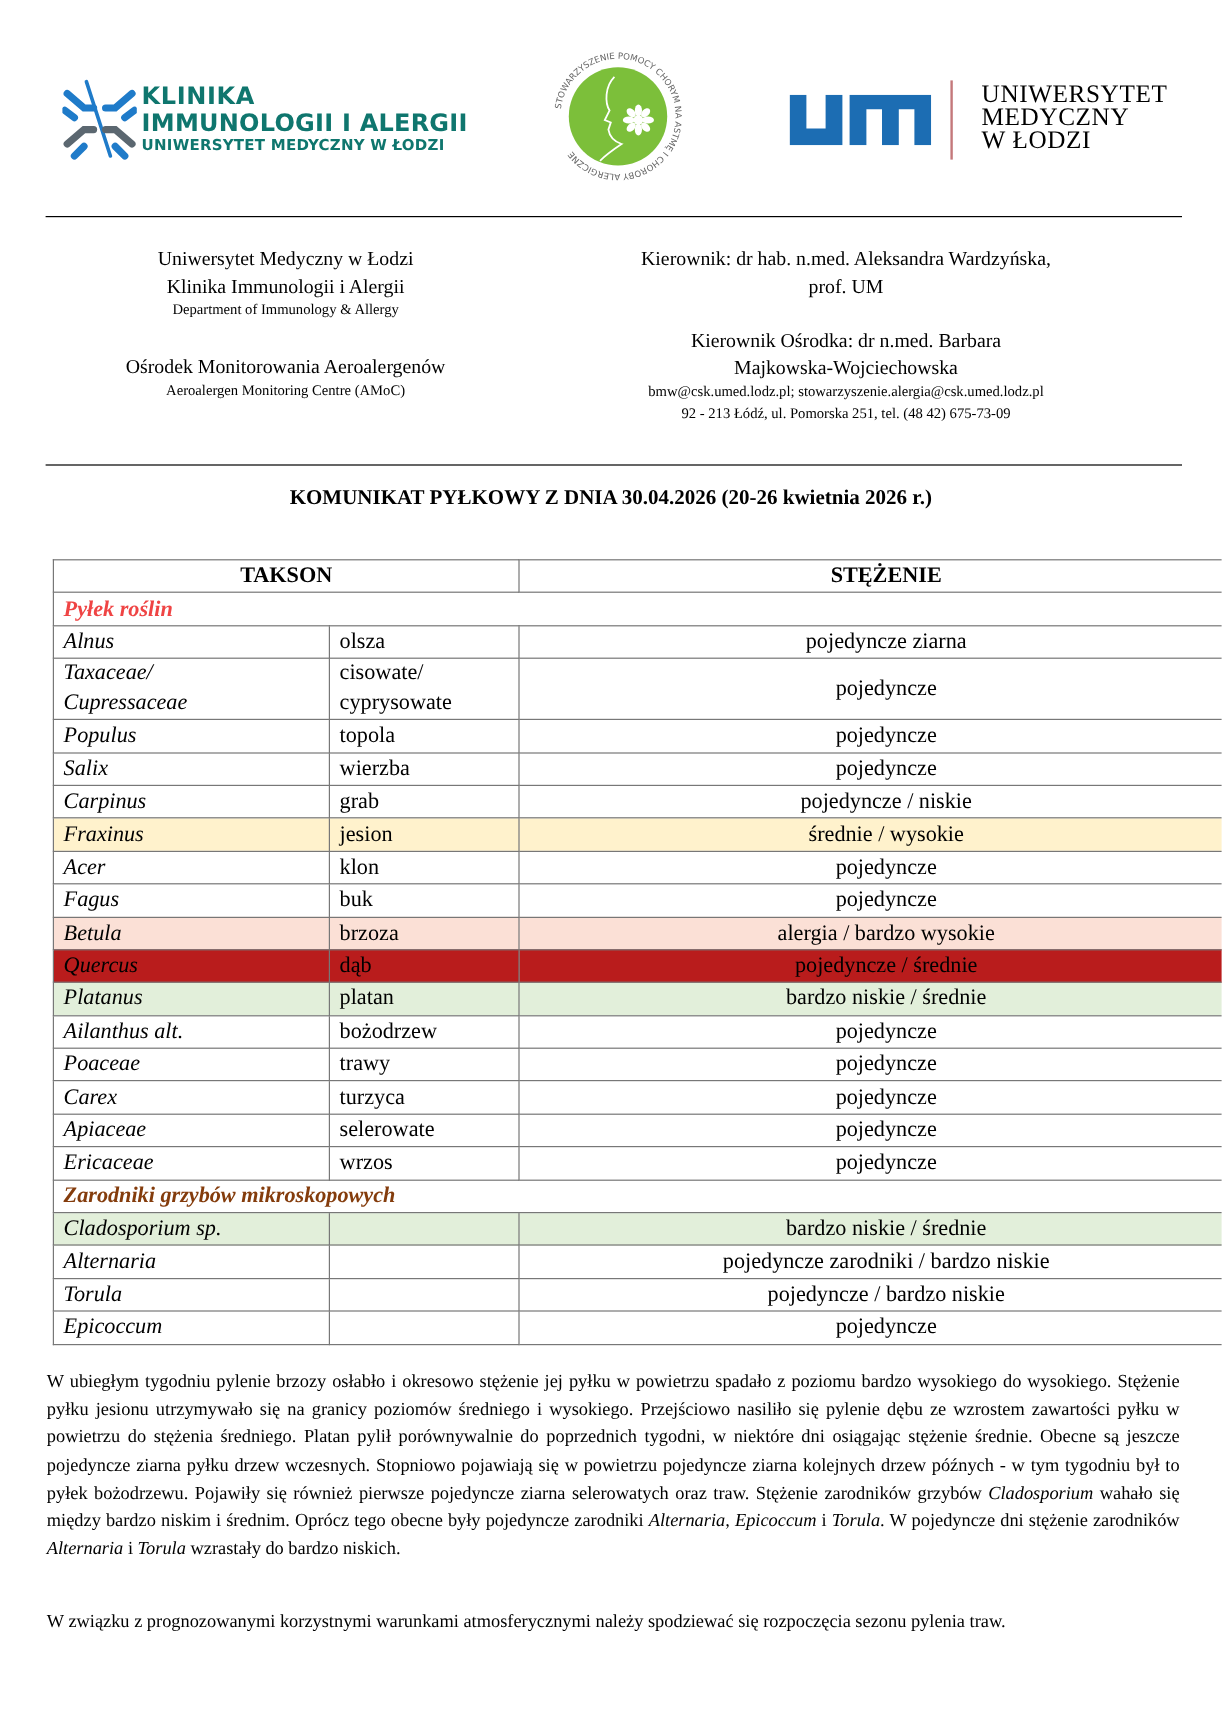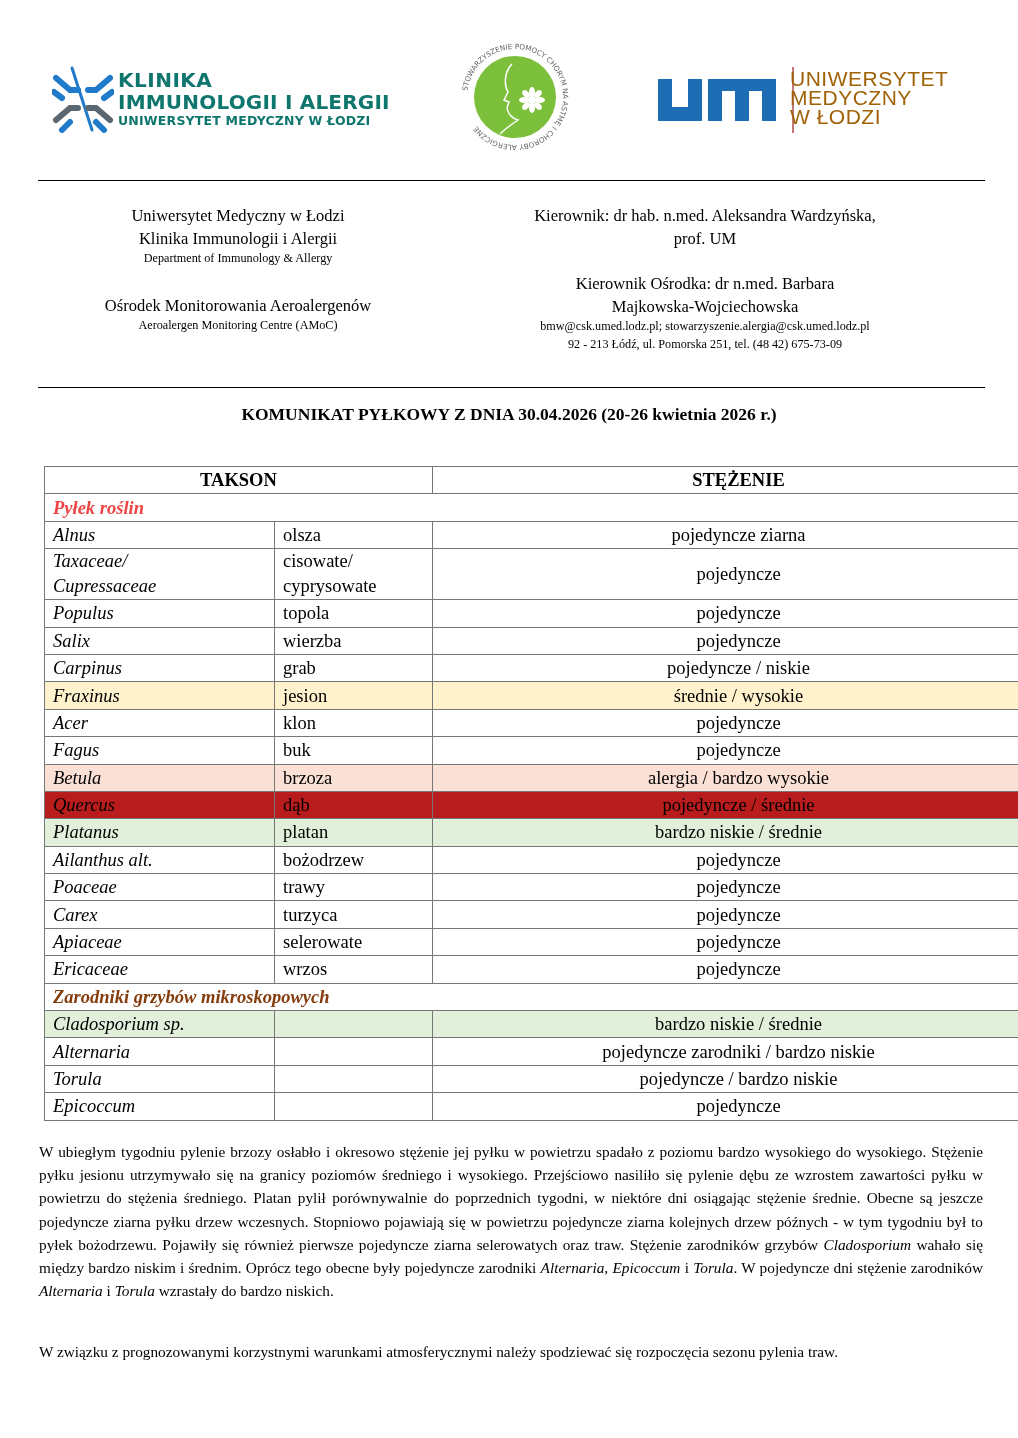--- a/index.html
+++ b/index.html
@@ -7,21 +7,21 @@
   .logos { position:absolute; top:40px; left:0; width:1018px; height:130px; }
   .logo-klinika { position:absolute; left:52px; top:24px; width:340px; height:80px; }
   .logo-klinika .txt { position:absolute; left:66px; top:6px; font-family:"DejaVu Sans", sans-serif; font-weight:bold; color:#0f766e; line-height:1; }
   .logo-klinika .t1 { font-size:20px; letter-spacing:0.5px; }
   .logo-klinika .t2 { font-size:20px; margin-top:2px; letter-spacing:0.2px; }
   .logo-klinika .t3 { font-size:12.5px; margin-top:3px; letter-spacing:0.2px; }
   .logo-stow { position:absolute; left:460px; top:2px; width:110px; height:110px; }
   .logo-um { position:absolute; left:658px; top:27px; width:310px; height:68px; }
   .um-mark { position:absolute; left:0; top:12px; width:118px; height:42px; }
   .um-divider { position:absolute; left:134px; top:0; width:2px; height:66px; background:#c4787b; }
-  .um-text { position:absolute; left:132px; top:2px; font-family:Liberation Sans, sans-serif; color:#a16207; font-size:21px; line-height:19px; letter-spacing:0.5px; }
+  .um-text { position:absolute; left:160px; top:2px; font-family:Liberation Serif, serif; color:#000000; font-size:21px; line-height:19px; letter-spacing:0.5px; }
   .rule { position:absolute; left:38px; width:947px; height:1px; background:#000; }
   .head-left { position:absolute; left:38px; top:204px; width:400px; text-align:center; }
   .head-right { position:absolute; left:470px; top:204px; width:470px; text-align:center; }
   .l16 { font-size:16.5px; line-height:23px; }
   .l12 { font-size:12.2px; line-height:16px; }
   .gap { height:23px; }
   .gap2 { height:17px; }
   .title { position:absolute; top:404px; left:0; width:1018px; text-align:center; font-weight:bold; font-size:17.5px; }
   table.pollen { position:absolute; left:44px; top:446px; width:1001px; border-collapse:collapse; font-size:18.5px;margin-top:20px; }
   table.pollen td { border:1px solid #777; padding:0 8px; height:26.4px; line-height:26px; vertical-align:middle; }

